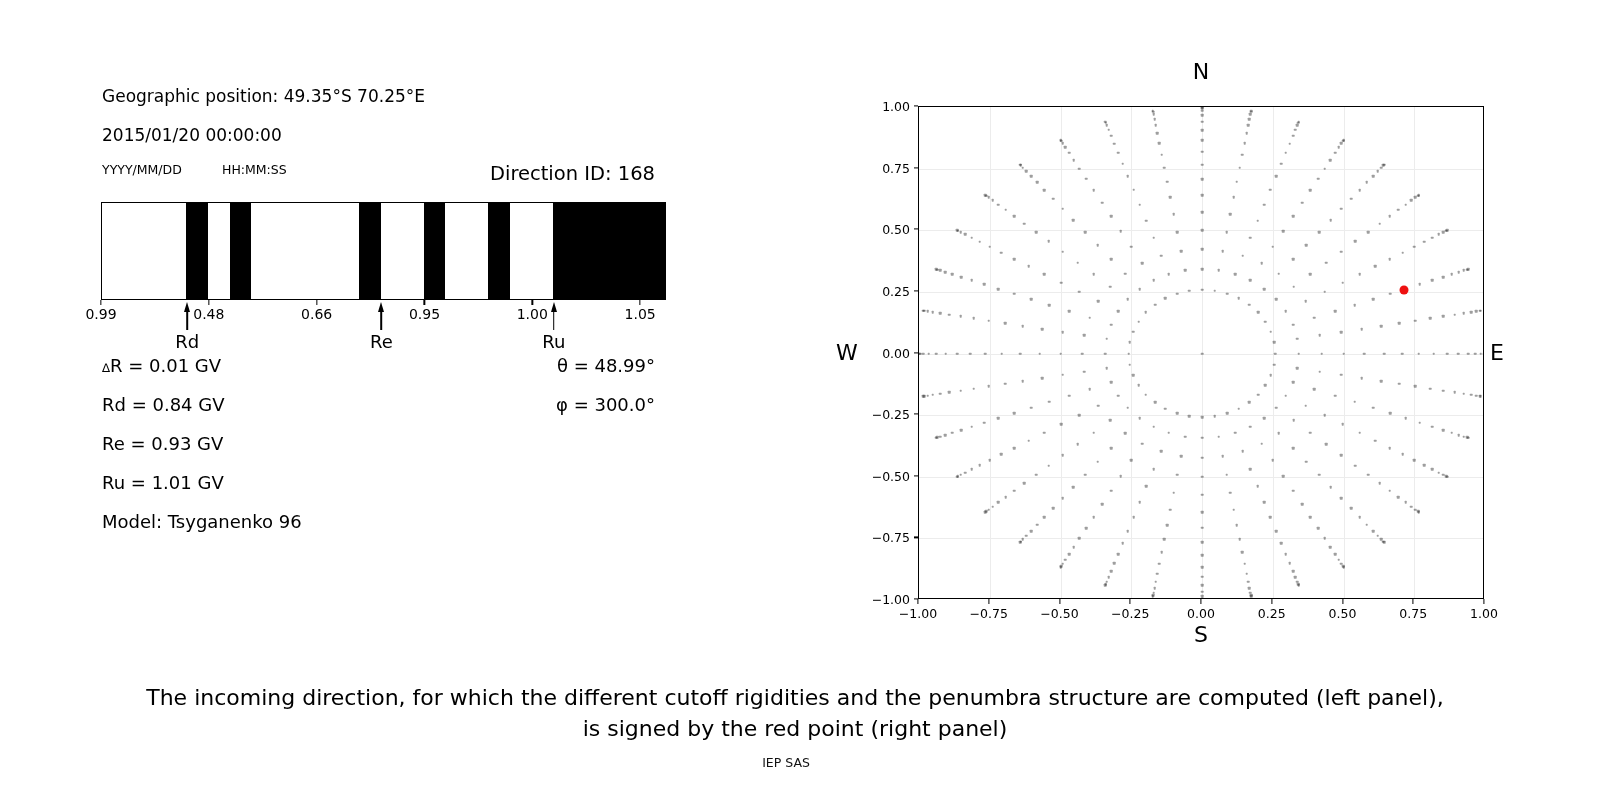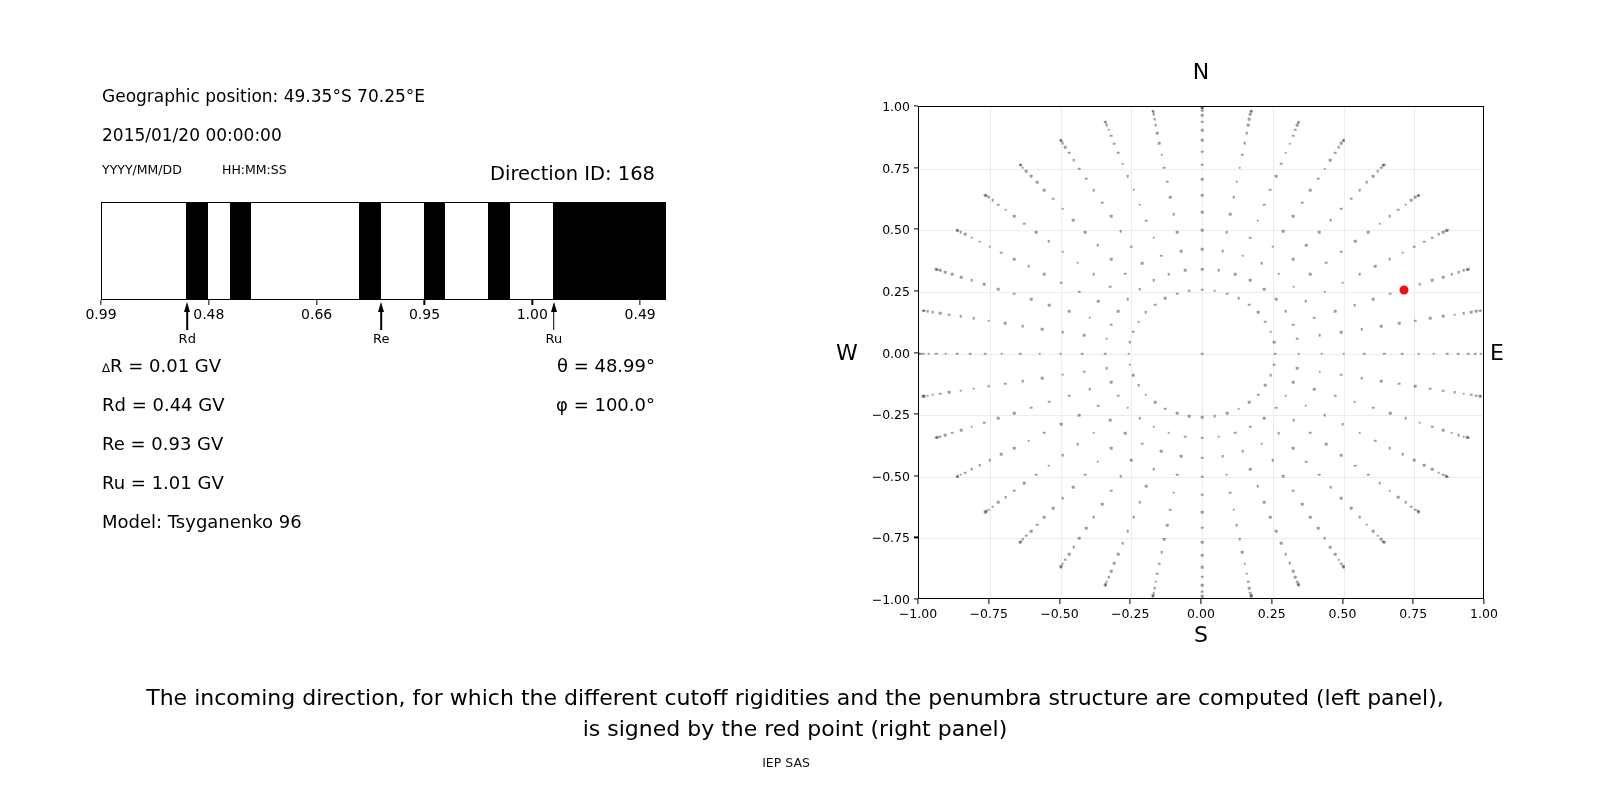--- a/index.html
+++ b/index.html
@@ -16,21 +16,21 @@
   .dirid{right:945px;top:162px;font-size:19.5px;}
 
   
   #pen-panel{left:101px;top:202px;width:565px;height:98px;border:1.8px solid #000;box-sizing:border-box;background:#fff;overflow:hidden;}
   .band{position:absolute;top:0;bottom:0;background:#000;}
   #pen-under{left:101px;top:300px;width:565px;height:60px;}
   .pen-tick{position:absolute;top:0;width:1.3px;height:5px;background:#000;transform:translateX(-50%);}
   .pen-ticklabel{position:absolute;top:6px;font-size:14px;transform:translateX(-50%);}
   .marker-head{position:absolute;top:2px;width:0;height:0;border-left:3.8px solid transparent;border-right:3.8px solid transparent;border-bottom:10px solid #000;transform:translateX(-50%);}
   .marker-stem{position:absolute;top:10px;width:1.6px;height:20px;background:#000;transform:translateX(-50%);}
-  .marker-label{position:absolute;top:31px;font-size:13px;transform:translateX(-50%);text-align:right;}
+  .marker-label{position:absolute;top:31px;font-size:18px;transform:translateX(-50%);text-align:right;}
 
   
   .param{left:102px;font-size:18px;}
   .param-r{right:945px;font-size:18px;text-align:right;}
   .small-delta{font-size:12px;}
 
   
   #sky-wrap{left:918px;top:106px;width:566px;height:493px;}
   #sky-panel{position:absolute;left:0;top:0;width:566px;height:493px;border:1.3px solid #000;box-sizing:border-box;background:#fff;overflow:hidden;}
   .grid-v{position:absolute;top:0;bottom:0;width:1px;background:#ececec;}
@@ -75,39 +75,39 @@
     <div class="pen-ticklabel" style="left: 0px;">0.99</div>
     <div class="pen-tick" style="left: 107.824px;"></div>
     <div class="pen-ticklabel" style="left: 107.824px;">0.48</div>
     <div class="pen-tick" style="left: 215.649px;"></div>
     <div class="pen-ticklabel" style="left: 215.649px;">0.66</div>
     <div class="pen-tick" style="left: 323.473px;"></div>
     <div class="pen-ticklabel" style="left: 323.473px;">0.95</div>
     <div class="pen-tick" style="left: 431.298px;"></div>
     <div class="pen-ticklabel" style="left: 431.298px;">1.00</div>
     <div class="pen-tick" style="left: 539.122px;"></div>
-    <div class="pen-ticklabel" style="left: 539.122px;">0.49</div>
+    <div class="pen-ticklabel" style="left: 539.122px;">1.05</div>
     <div class="marker-head" style="left: 86.2595px;"></div>
     <div class="marker-stem" style="left: 86.2595px;"></div>
     <div class="marker-label" style="left: 86.2595px;">Rd</div>
     <div class="marker-head" style="left: 280.344px;"></div>
     <div class="marker-stem" style="left: 280.344px;"></div>
     <div class="marker-label" style="left: 280.344px;">Re</div>
     <div class="marker-head" style="left: 452.863px;"></div>
     <div class="marker-stem" style="left: 452.863px;"></div>
     <div class="marker-label" style="left: 452.863px;">Ru</div>
   </div>
 
 <div class="abs param nowrap" style="top:355px;"><span class="small-delta">∆</span><span>R = 0.01 GV</span></div>
-<div class="abs param nowrap" style="top:394px;">Rd = 0.44 GV</div>
+<div class="abs param nowrap" style="top:394px;">Rd = 0.84 GV</div>
 <div class="abs param nowrap" style="top:433px;">Re = 0.93 GV</div>
 <div class="abs param nowrap" style="top:472px;">Ru = 1.01 GV</div>
 <div class="abs param nowrap" style="top:511px;">Model: Tsyganenko 96</div>
 <div class="abs param-r nowrap" style="top:355px;">θ = 48.99°</div>
-<div class="abs param-r nowrap" style="top:394px;">φ = 100.0°</div>
+<div class="abs param-r nowrap" style="top:394px;">φ = 300.0°</div>
 
 <div class="abs" id="sky-wrap">
   <div id="sky-panel">
       <div class="grid-v" style="left: 70.75px; background: rgb(236, 236, 236);"></div>
       <div class="grid-v" style="left: 141.5px; background: rgb(236, 236, 236);"></div>
       <div class="grid-v" style="left: 212.25px; background: rgb(236, 236, 236);"></div>
       <div class="grid-v" style="left: 283px; background: rgb(236, 236, 236);"></div>
       <div class="grid-v" style="left: 353.75px; background: rgb(236, 236, 236);"></div>
       <div class="grid-v" style="left: 424.5px; background: rgb(236, 236, 236);"></div>
       <div class="grid-v" style="left: 495.25px; background: rgb(236, 236, 236);"></div>

